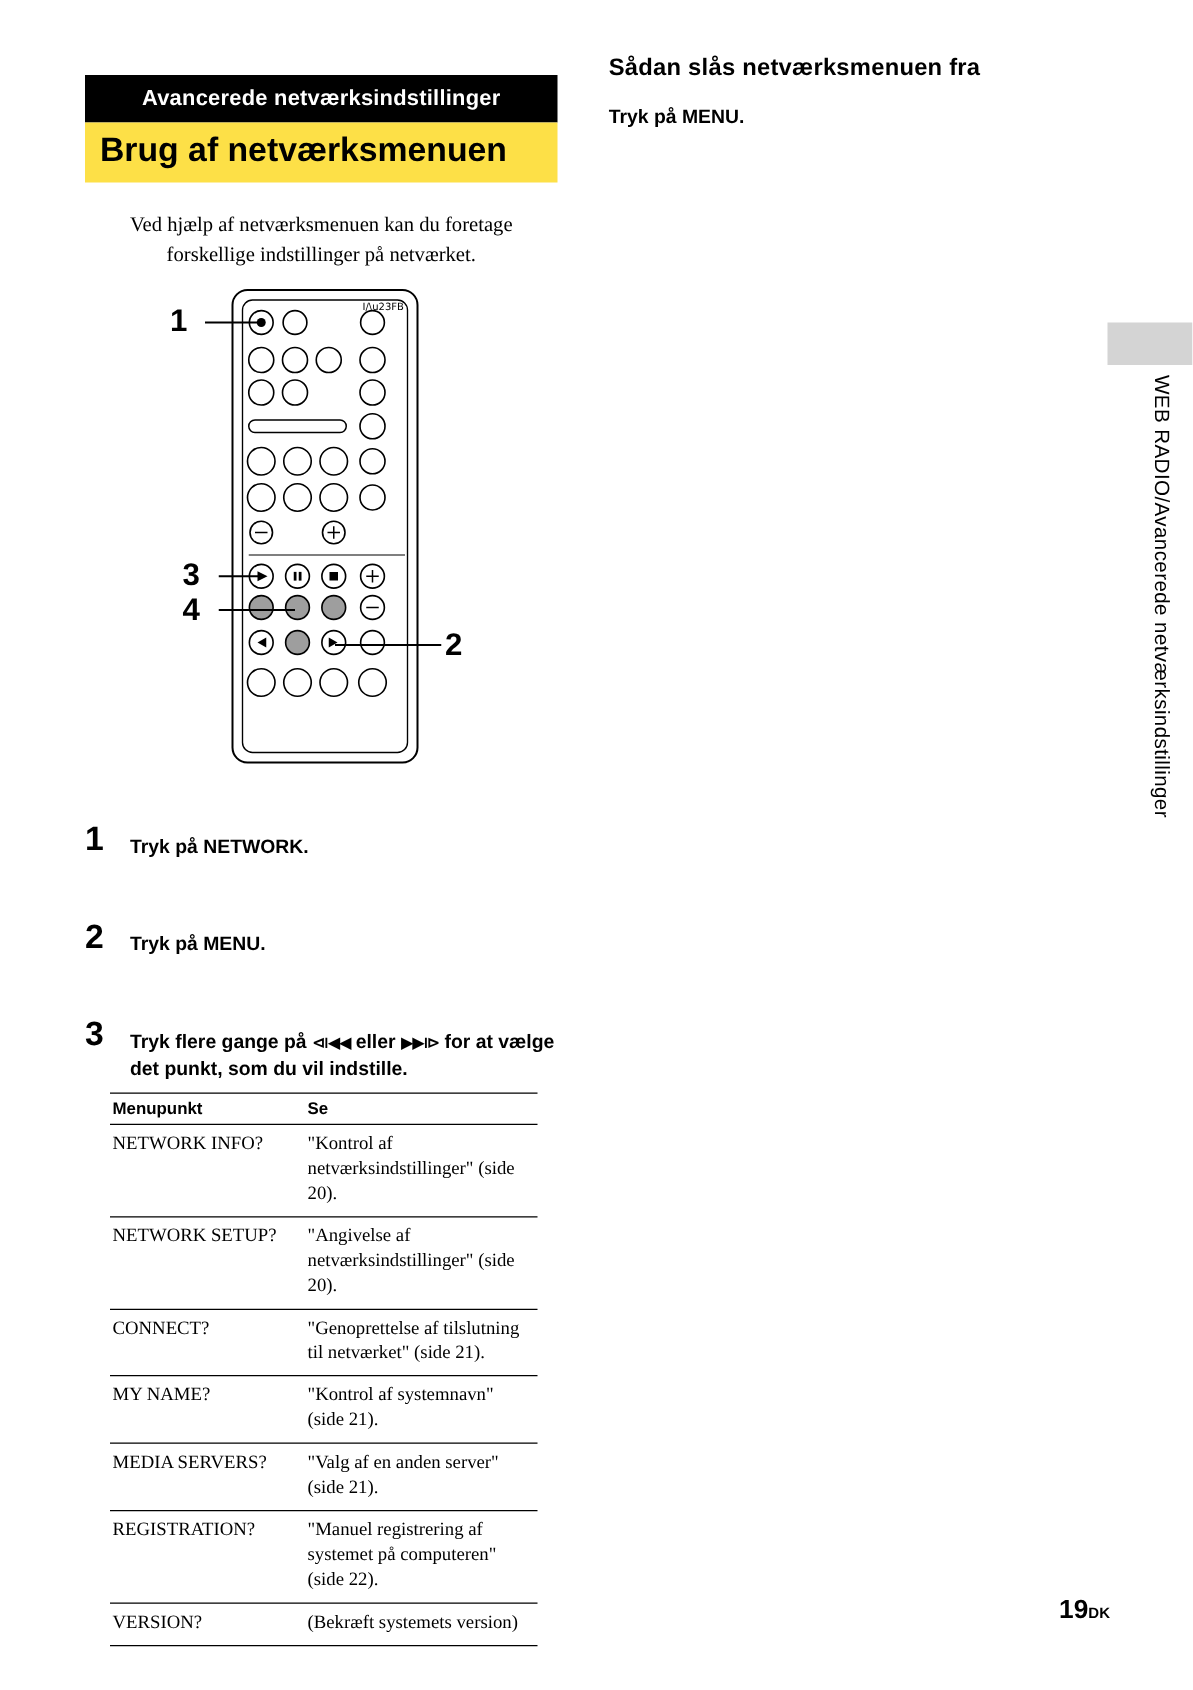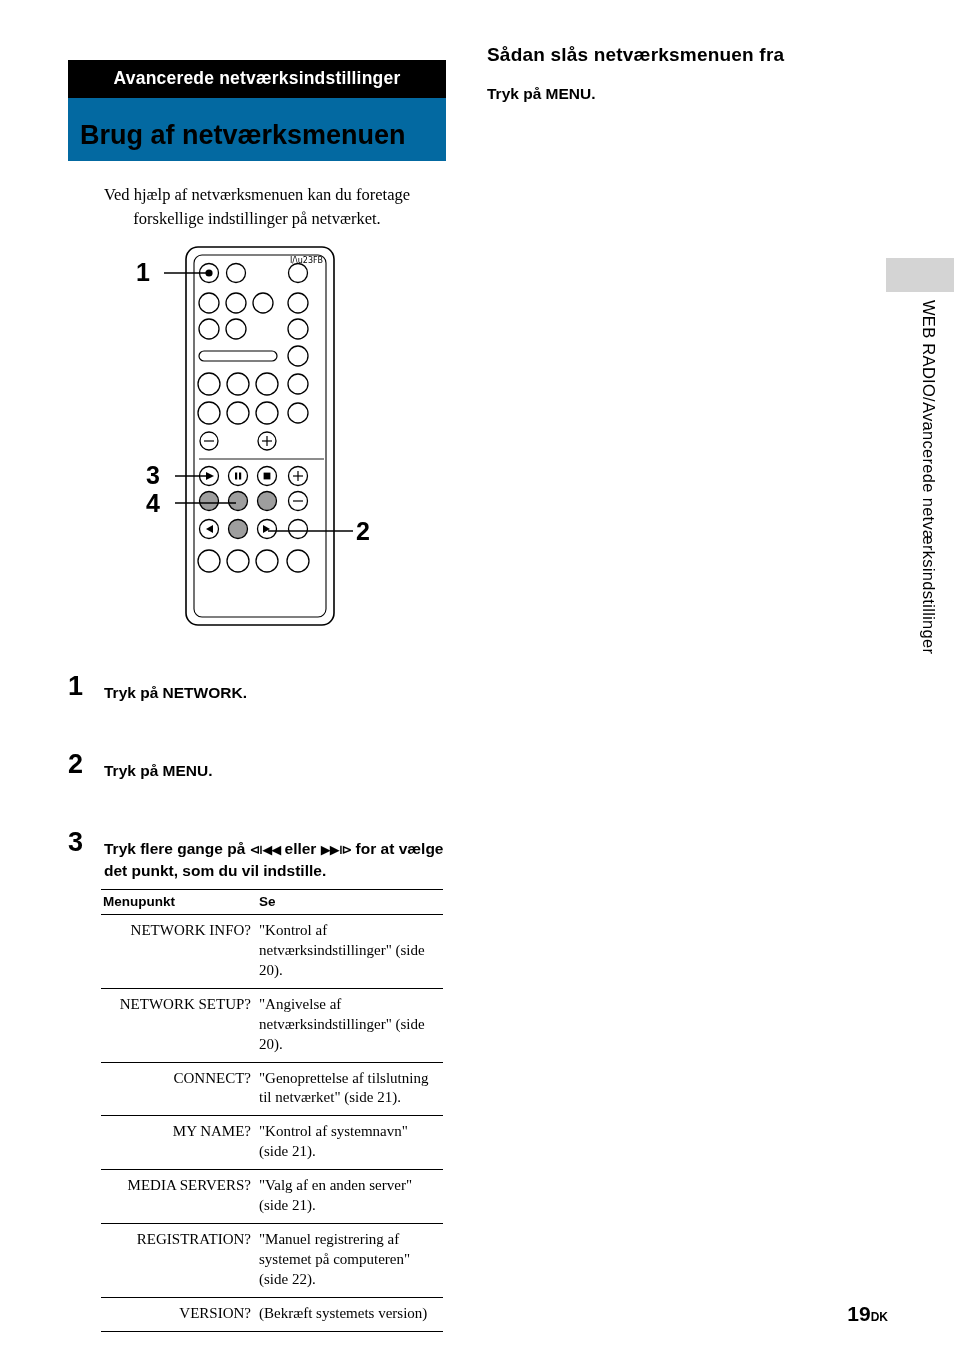--- a/index.html
+++ b/index.html
@@ -33,26 +33,26 @@
     color: #fff;
     font-family: "Liberation Sans", sans-serif;
     font-weight: bold;
     font-size: 17.5px;
     letter-spacing: 0.2px;
     padding: 9px 12px 10px 12px;
     line-height: 1.1;
     text-align: center;
   }
   .title-bar {
-    background: #0369a1;
+    background: #fde047;
     color: #000;
     font-family: "Liberation Sans", sans-serif;
     font-weight: bold;
     font-size: 27px;
-    padding: 22px 12px 10px 12px;
+    padding: 7px 12px 10px 12px;
     line-height: 1.15;
   }
 
   .intro {
     font-family: "Liberation Serif", serif;
     font-size: 16.5px;
     line-height: 1.45;
     margin-top: 22px;
     padding-left: 0px;
     text-align: center;
@@ -93,21 +93,21 @@
     margin-top: 48px;
   }
   .step .txt .glyph {
     font-family: "DejaVu Sans", sans-serif;
     font-size: 13px;
     letter-spacing: -1px;
   }
 
   
   table.menu-table {
-    margin-left: 33px;
+    margin-left: 20px;
     margin-top: 6px;
     border-collapse: collapse;
     width: 342px;
   }
   table.menu-table th {
     font-family: "Liberation Sans", sans-serif;
     font-weight: bold;
     font-size: 13.5px;
     text-align: left;
     padding: 4px 4px 5px 2px;
@@ -115,21 +115,21 @@
     border-bottom: 1.2px solid #000;
   }
   table.menu-table td {
     font-family: "Liberation Serif", serif;
     font-size: 15px;
     line-height: 1.33;
     vertical-align: top;
     padding: 6px 6px 7px 2px;
     border-bottom: 0.9px solid #000;
   }
-  table.menu-table td.col1 { width: 148px; text-align: right; }
+  table.menu-table td.col1 { width: 148px; }
   table.menu-table tr.last td { border-bottom: 1.6px solid #000; }
 
   
   .right-col {
     position: absolute;
     left: 487px;
     top: 44px;
     width: 380px;
   }
   .right-head {
@@ -166,21 +166,21 @@
     letter-spacing: 0.3px;
     writing-mode: vertical-rl;
     text-orientation: mixed;
     white-space: nowrap;
   }
 
   
   .page-num {
     position: absolute;
     right: 66px;
-    bottom: 26px;
+    bottom: 52px;
     font-family: "Liberation Sans", sans-serif;
     font-weight: bold;
     font-size: 21px;
   }
   .page-num .suffix {
     font-size: 12px;
     font-weight: bold;
   }
 
   

